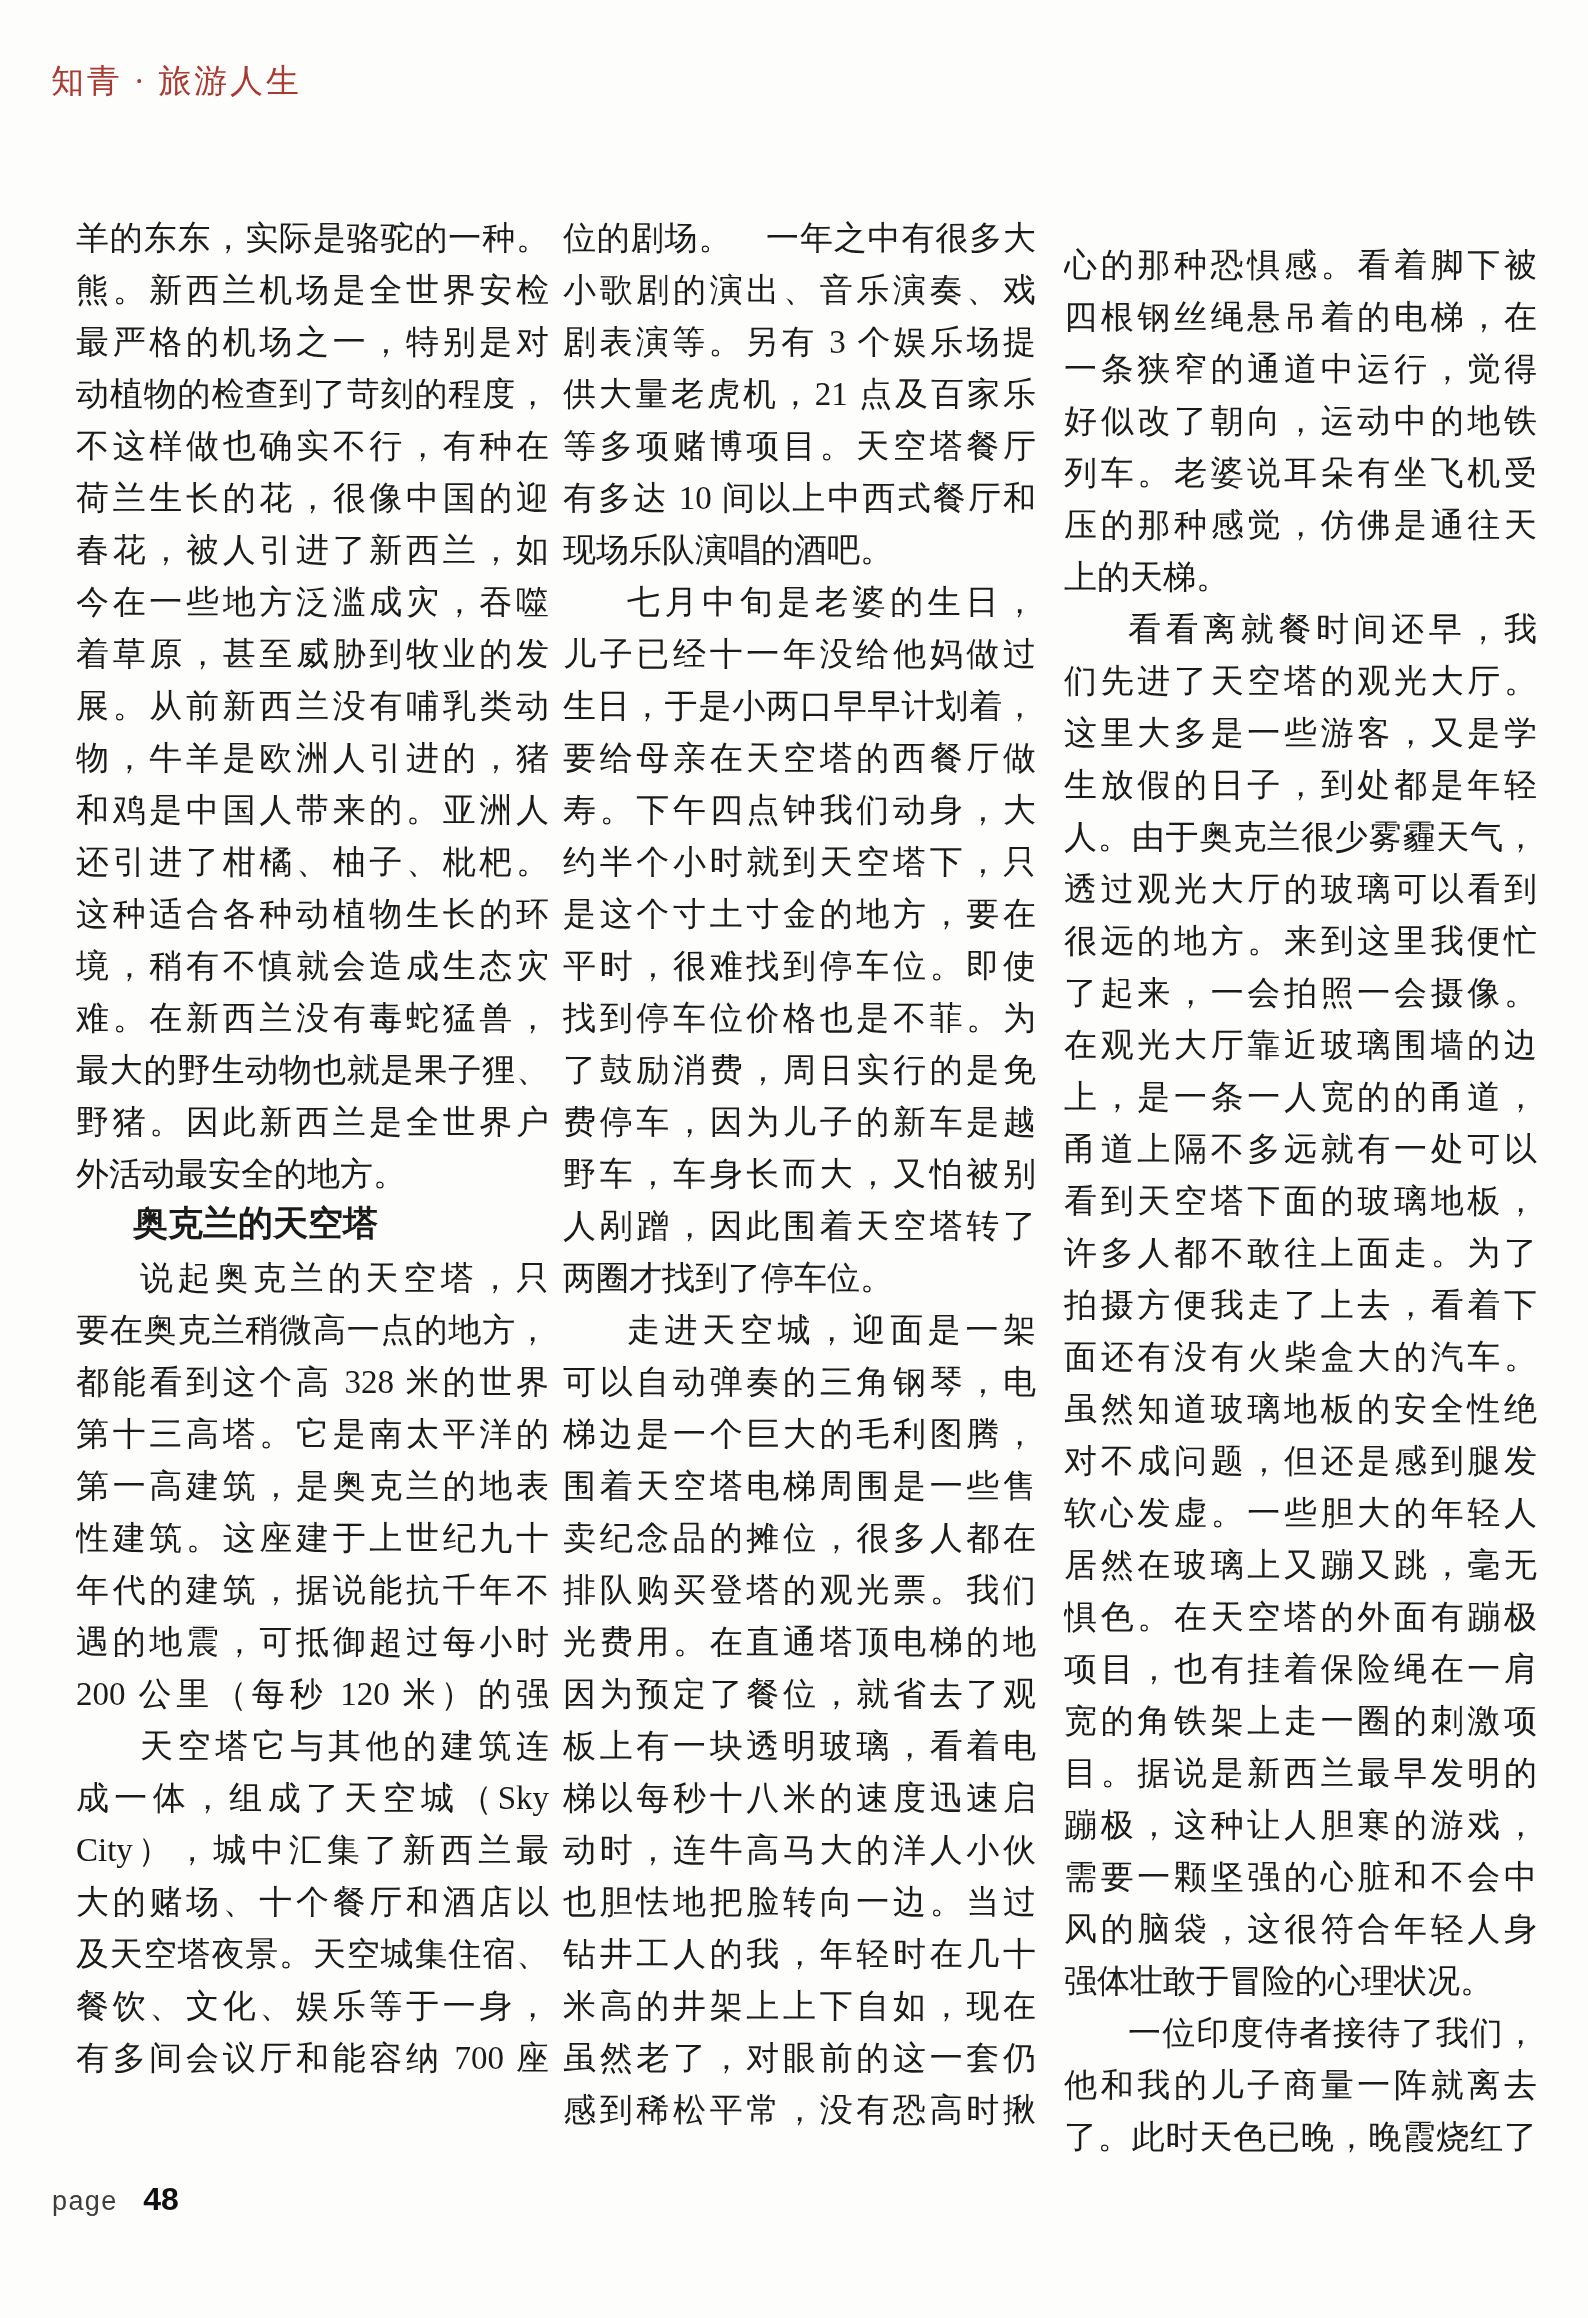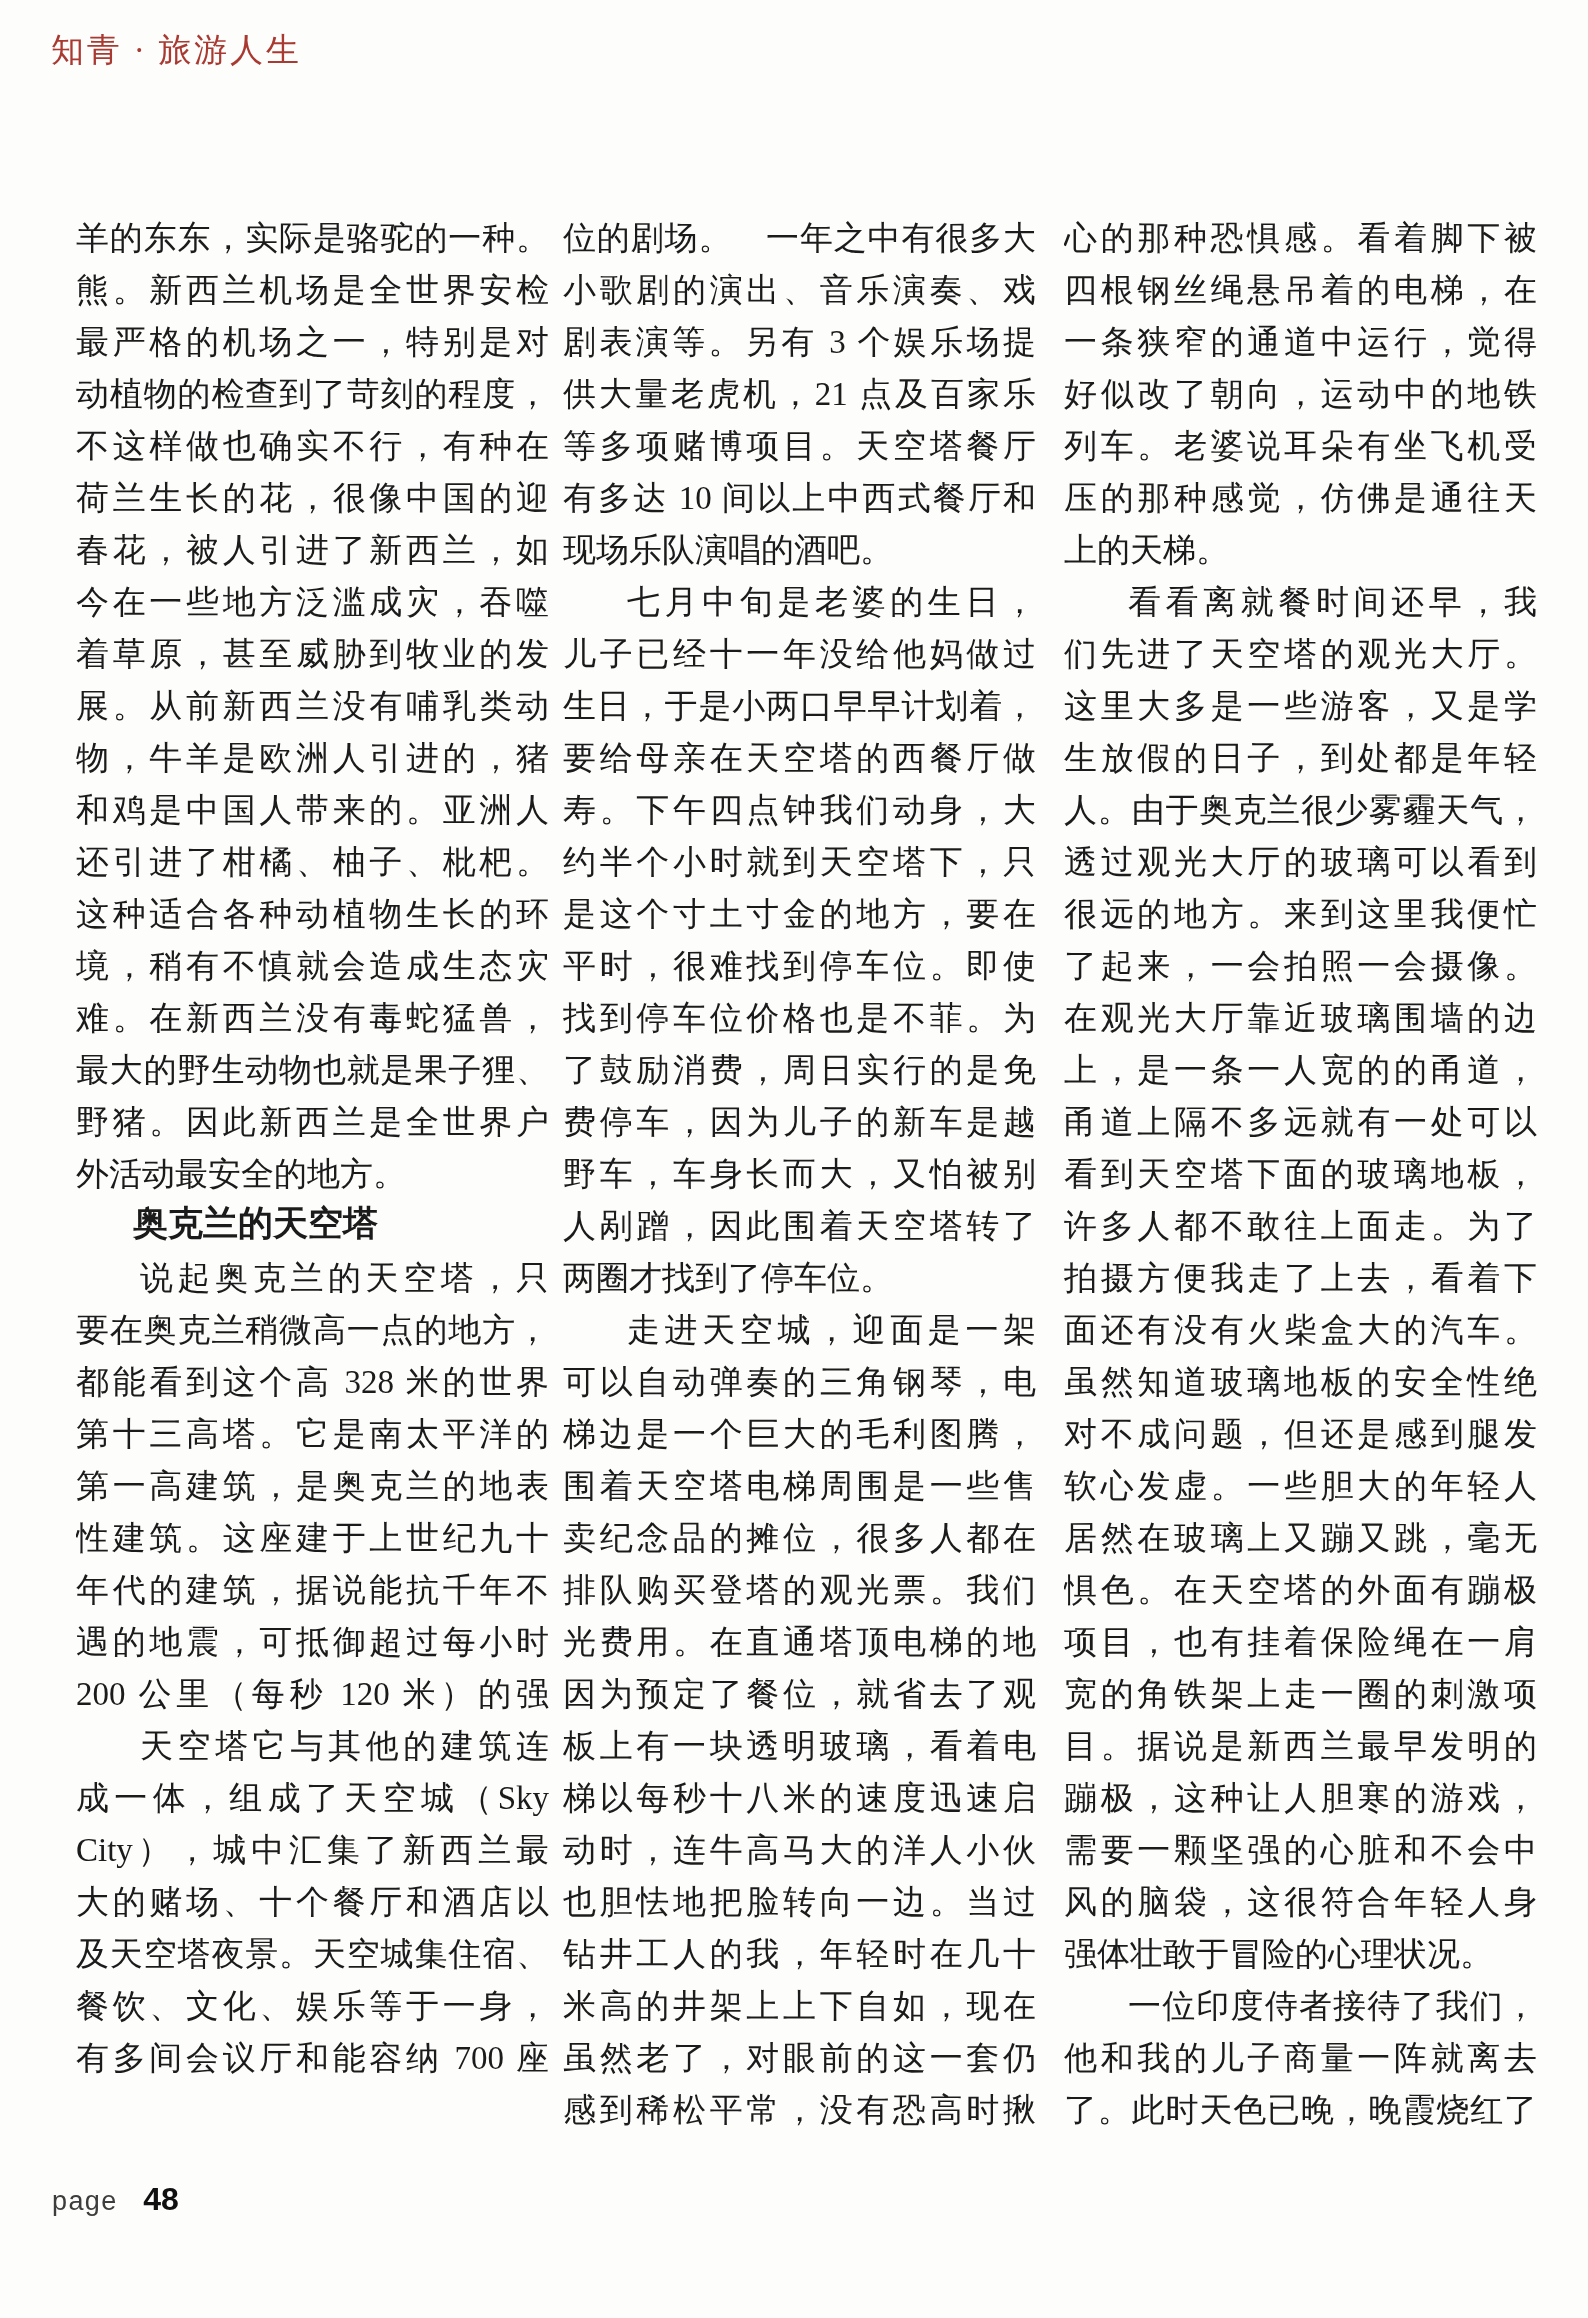--- a/index.html
+++ b/index.html
@@ -7,21 +7,21 @@
     position:relative;width:1588px;height:2319px;background:#fdfdfc;
     font-family:"Liberation Serif","DejaVu Serif",serif;color:#1b1b1b;overflow:hidden;
   }
   .hdr{
     position:absolute;left:51px;top:28px;font-size:33px;letter-spacing:2.8px;
     font-family:"Liberation Serif","DejaVu Serif",serif;
   }
   .col{position:absolute;top:212px;width:473px;}
   .col-1{left:76px;}
   .col-2{left:563px;}
-  .col-3{left:1064px;}
+  .col-3{left:1064px;margin-top:27px;}
   .ln{
     height:52px;line-height:52px;font-size:33px;
     text-align:justify;text-align-last:justify;text-justify:inter-character;
     overflow:hidden;
   }
   .ln.end{text-align-last:left;}
   .ln.para{text-indent:64px;}
   .ln.head{
     font-family:Liberation Mono, monospace;font-weight:700;
     text-align-last:left;text-indent:57px;font-size:35px;
@@ -31,21 +31,21 @@
     font-family:"Liberation Sans","DejaVu Sans",sans-serif;
   }
   .page-label{font-size:27px;color:#3d3d3d;letter-spacing:1.4px;}
   .page-num{font-size:32px;font-weight:700;color:#101010;}
 </style>
 </head>
 <body>
 
 <div class="page">
 
-  <div class="hdr" style="color: rgb(169, 58, 50);">知青 · 旅游人生</div>
+  <div class="hdr" style="color: rgb(169, 58, 50); margin-top: 31px;">知青 · 旅游人生</div>
 
   <div class="col col-1">
       <div class="ln">羊的东东，实际是骆驼的一种。</div>
       <div class="ln">熊。新西兰机场是全世界安检</div>
       <div class="ln">最严格的机场之一，特别是对</div>
       <div class="ln">动植物的检查到了苛刻的程度，</div>
       <div class="ln">不这样做也确实不行，有种在</div>
       <div class="ln">荷兰生长的花，很像中国的迎</div>
       <div class="ln">春花，被人引进了新西兰，如</div>
       <div class="ln">今在一些地方泛滥成灾，吞噬</div>

